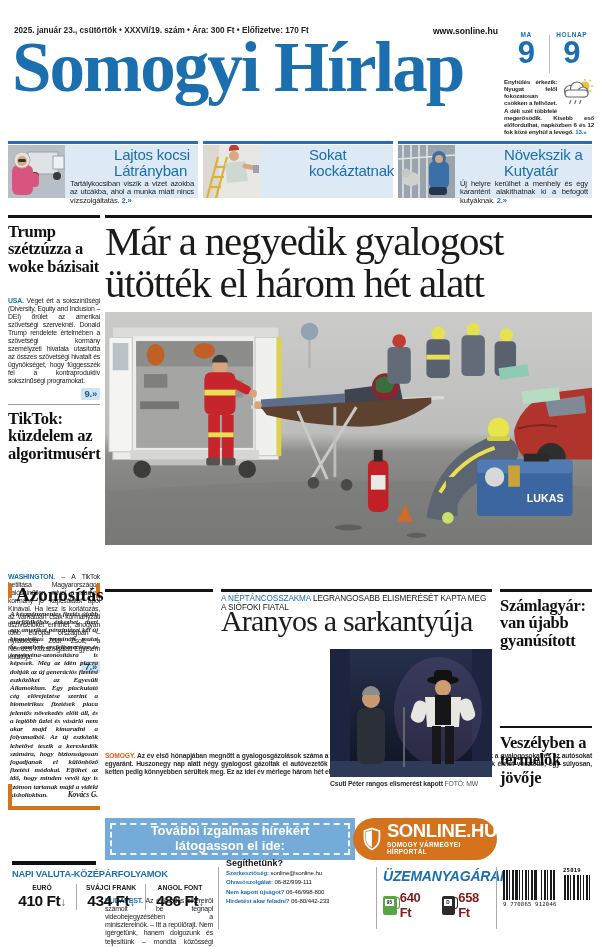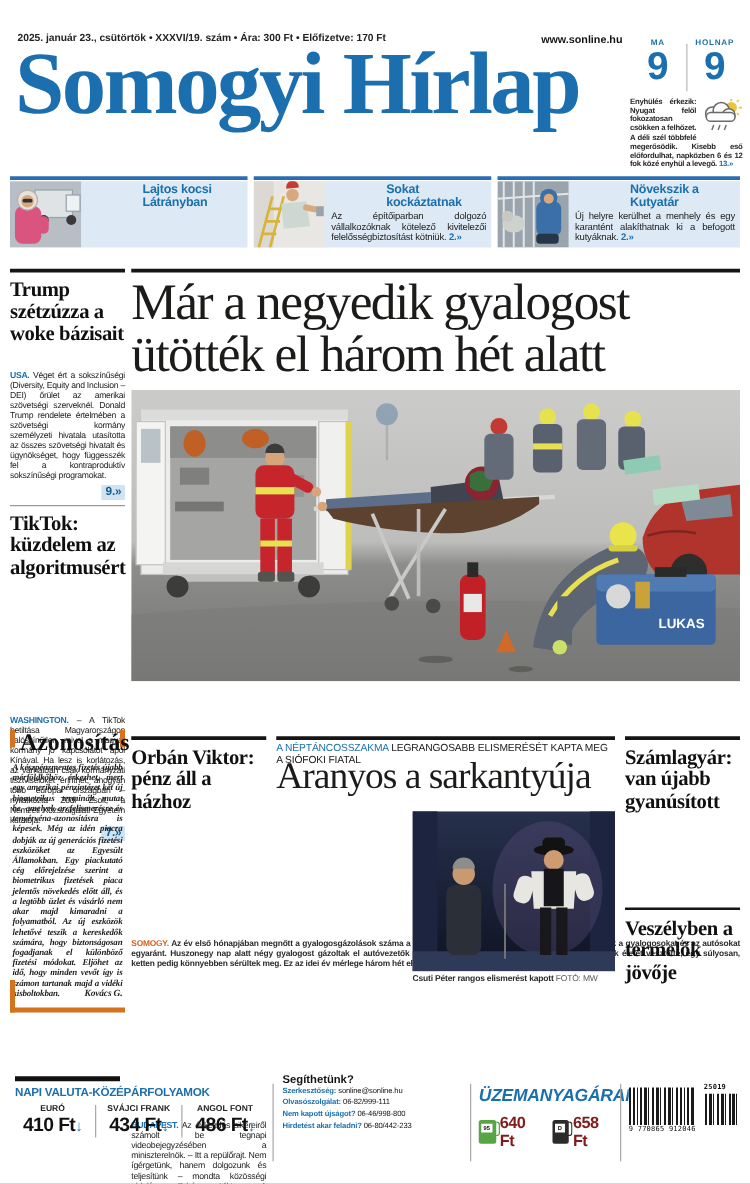--- a/index.html
+++ b/index.html
@@ -23,21 +23,21 @@
   .w-forecast{font-size:6.2px;font-weight:bold;line-height:1.15;text-align:justify;
               letter-spacing:-.2px;color:#2a2a2a;margin-top:5px;}
   .w-ico{float:right;margin:1px 0 1px 3px;}
   .pref-inline{color:#1c6fae;font-weight:bold;}
   
   .teaser{position:absolute;top:141px;height:57px;}
   .teaser .bar{position:absolute;top:0;left:0;right:0;height:3px;background:#2a6db3;}
   .teaser .box{position:absolute;top:4px;left:0;right:0;bottom:0;background:#dde9f4;display:flex;}
   .t-photo{width:57px;height:53px;flex:0 0 57px;}
   .t-txt{padding:2px 4px 2px 5px;}
-  .t-title{font-size:10px;font-weight:bold;color:#1a6fad;line-height:1.05;letter-spacing:-.2px;padding-left:44px;}
+  .t-title{font-size:15px;font-weight:normal;color:#1a6fad;line-height:1.05;letter-spacing:-.2px;padding-left:44px;}
   .t-body{font-size:7.6px;line-height:1.14;text-align:justify;letter-spacing:-.15px;margin-top:1px;color:#1d1d1d;}
   
   .art-title{font-family:"Liberation Serif",serif;font-weight:bold;font-size:16.5px;
              line-height:1.06;color:#101010;letter-spacing:-.3px;}
   .body-txt{font-size:6.9px;line-height:1.16;text-align:justify;letter-spacing:-.22px;color:#1c1c1c;position:relative;}
   .loc{font-weight:bold;color:#1c6fae;}
   .loc-or{font-weight:bold;color:#d35f1e;}
   .pref{position:absolute;right:0;bottom:0;background:#cfe3f2;color:#155d8f;font-weight:bold;
         font-size:9.5px;padding:0 3px 1px 3px;border-radius:1px;}
   .headline{font-family:"Liberation Serif",serif;font-weight:500;font-size:41px;line-height:1.03;
@@ -147,20 +147,21 @@
         <circle cx="27" cy="31" r="4" fill="#3a3a3a"></circle>
           <circle cx="49" cy="31" r="4" fill="#3a3a3a"></circle>
         <rect x="4" y="20" width="21" height="30" rx="6" fill="#d9547e"></rect>
         <circle cx="14" cy="15" r="8" fill="#e8e2dc" stroke="#b8b2aa"></circle>
         <circle cx="14" cy="16" r="5" fill="#d8a87e"></circle>
         <rect x="10" y="14" width="8" height="3" rx="1.5" fill="#333"></rect>
         <rect x="22" y="28" width="9" height="14" rx="4" fill="#d9547e"></rect>
       </svg>
       <div class="t-txt">
         <div class="t-title">Lajtos kocsi Látrányban</div>
+        <div class="t-body"><span>Tartálykocsiban viszik a vizet azokba az utcákba, ahol a munka miatt nincs vízszolgáltatás. </span><span class="pref-inline">2.»</span></div>
       </div>
     </div>
   </div>
   <div class="teaser" style="left:203px;width:190px;">
     <div class="bar"></div>
     <div class="box">
       <svg class="t-photo" viewBox="0 0 57 53" preserveAspectRatio="none">
         <rect width="57" height="53" fill="#e9e7e3"></rect>
         <rect x="0" y="0" width="16" height="53" fill="#dcd9d4"></rect>
         <g stroke="#d8b53a" stroke-width="2.2">
@@ -171,21 +172,20 @@
             <line x1="13" y1="22" x2="24" y2="22"></line>
         </g>
         <path d="M26,4 a5,5 0 0 1 10,1 l-10,1 z" fill="#c43b33"></path>
         <circle cx="31" cy="11" r="5" fill="#d8a87e"></circle>
         <polygon points="22,18 42,16 45,36 24,38" fill="#cdd8d2"></polygon>
         <rect x="40" y="18" width="12" height="5" rx="2.5" transform="rotate(12 40 18)" fill="#d8a87e"></rect>
         <rect x="50" y="20" width="6" height="8" fill="#9aa3ab"></rect>
       </svg>
       <div class="t-txt">
         <div class="t-title">Sokat kockáztatnak</div>
-        <div class="t-body"><span>Az építőiparban dolgozó vállalkozóknak kötelező kivitelezői felelősségbiztosítást kötniük. </span><span class="pref-inline">2.»</span></div>
       </div>
     </div>
   </div>
   <div class="teaser" style="left:398px;width:194px;">
     <div class="bar"></div>
     <div class="box">
       <svg class="t-photo" viewBox="0 0 57 53" preserveAspectRatio="none">
         <rect width="57" height="53" fill="#9aa4ac"></rect>
         <g stroke="#e2e6e8" stroke-width="1.6">
           <line x1="5" y1="0" x2="5" y2="53"></line>
@@ -350,21 +350,20 @@
 
   <div class="abs caption" style="left:105px;top:549px;width:487px;height:34px;">
     <span class="loc-or">SOMOGY.</span><span> Az év első hónapjában megnőtt a gyalogosgázolások száma a vármegyében. A somogyi rendőrök óvatosságra intik a gyalogosokat és az autósokat egyaránt. Huszonegy nap alatt négy gyalogost gázoltak el autóvezetők Somogyban a kijelölt gyalogátkelőhelyeken. Egyikük életét vesztette, egy súlyosan, ketten pedig könnyebben sérültek meg. Ez az idei év mérlege három hét elteltével – közölték a rendőrök. </span><span class="credit">FOTÓ: LANG RÓBERT</span>
     
   </div>
 
   <div class="abs rule" style="left:105px;top:589px;width:108px;"></div>
   <div class="abs rule" style="left:221px;top:589px;width:271px;"></div>
   <div class="abs rule" style="left:500px;top:589px;width:92px;"></div>
 
-  <div class="abs art-title" style="left:105px;top:597px;width:108px;">Orbán Viktor: pénz áll a házhoz</div>
   <div class="abs body-txt" style="left:105px;top:660px;width:108px;height:152px;font-size:7px;">
     <span class="loc">BUDAPEST.</span><span> Az évkezdés sikereiről számolt be tegnapi videobejegyzésében a miniszterelnök. – Itt a repülőrajt. Nem ígérgetünk, hanem dolgozunk és teljesítünk – mondta közösségi oldalán Orbán Viktor. A miniszterelnök jelezte: beindult a Demján Sándor-terv a kis- és középvállalkozók számára, a dolgozó fiatalokat munkáshitellel támogatják, amely szintén elindult. Ez nem minden, mert az idén, az év elején több mint negyvenezer magyar családnál komoly pénz áll a házhoz. Ez annak köszönhető, hogy az elmúlt években sokan vásároltak magyar állampapírt.</span>
     
   </div>
 
   <div class="abs kicker" style="left:221px;top:594px;width:271px;">
     <span class="hl">A NÉPTÁNCOSSZAKMA</span><span> LEGRANGOSABB ELISMERÉSÉT KAPTA MEG A SIÓFOKI FIATAL</span>
   </div>
   <div class="abs f-headline" style="left:221px;top:606px;width:271px;">Aranyos a sarkantyúja</div>
 
@@ -400,20 +399,37 @@
   </svg>
   <div class="abs f-caption" style="left:330px;top:780px;width:162px;">
     <span>Csuti Péter rangos elismerést kapott </span><span class="credit">FOTÓ: MW</span>
   </div>
 
   <div class="abs art-title" style="left:500px;top:597px;width:92px;">Számlagyár: van újabb gyanúsított</div>
 
   <div class="abs" style="left:500px;top:726px;width:92px;height:2px;background:#151515;"></div>
   <div class="abs art-title" style="left:500px;top:734px;width:92px;">Veszélyben a termelők jövője</div>
 
+  <div class="abs" style="left:105px;top:818px;width:392px;height:42px;">
+    <div class="banner-blue">
+      <div class="banner-dash">
+        <div class="banner-txt">További izgalmas hírekért látogasson el ide:</div>
+      </div>
+    </div>
+    <div class="banner-orange">
+      <svg width="22" height="30" viewBox="0 0 24 32">
+        <path d="M12,2 L22,5 V15 Q22,25 12,30 Q2,25 2,15 V5 Z" fill="none" stroke="#fff" stroke-width="2.4"></path>
+        <path d="M12,4.5 L12,27.5 Q4,23 4,15 V6.5 Z" fill="#fff"></path>
+      </svg>
+      <div style="margin-left:6px;">
+        <div class="brand">SONLINE.HU</div>
+        <div class="brand-sub">SOMOGY VÁRMEGYEI HÍRPORTÁL</div>
+      </div>
+    </div>
+  </div>
 
   <div class="abs" style="left:12px;top:861px;width:84px;height:4px;background:#111;"></div>
   <div class="abs f-title" style="left:12px;top:869px;">NAPI VALUTA-KÖZÉPÁRFOLYAMOK</div>
   <div class="abs cur-row" style="left:8px;top:884px;width:206px;">
     <div class="cur-cell">
       <div class="cur-label">EURÓ</div>
       <div class="cur-val"><span>410 Ft</span><span class="arr">↓</span></div>
     </div>
     <div class="cur-cell">
       <div class="cur-label">SVÁJCI FRANK</div>

